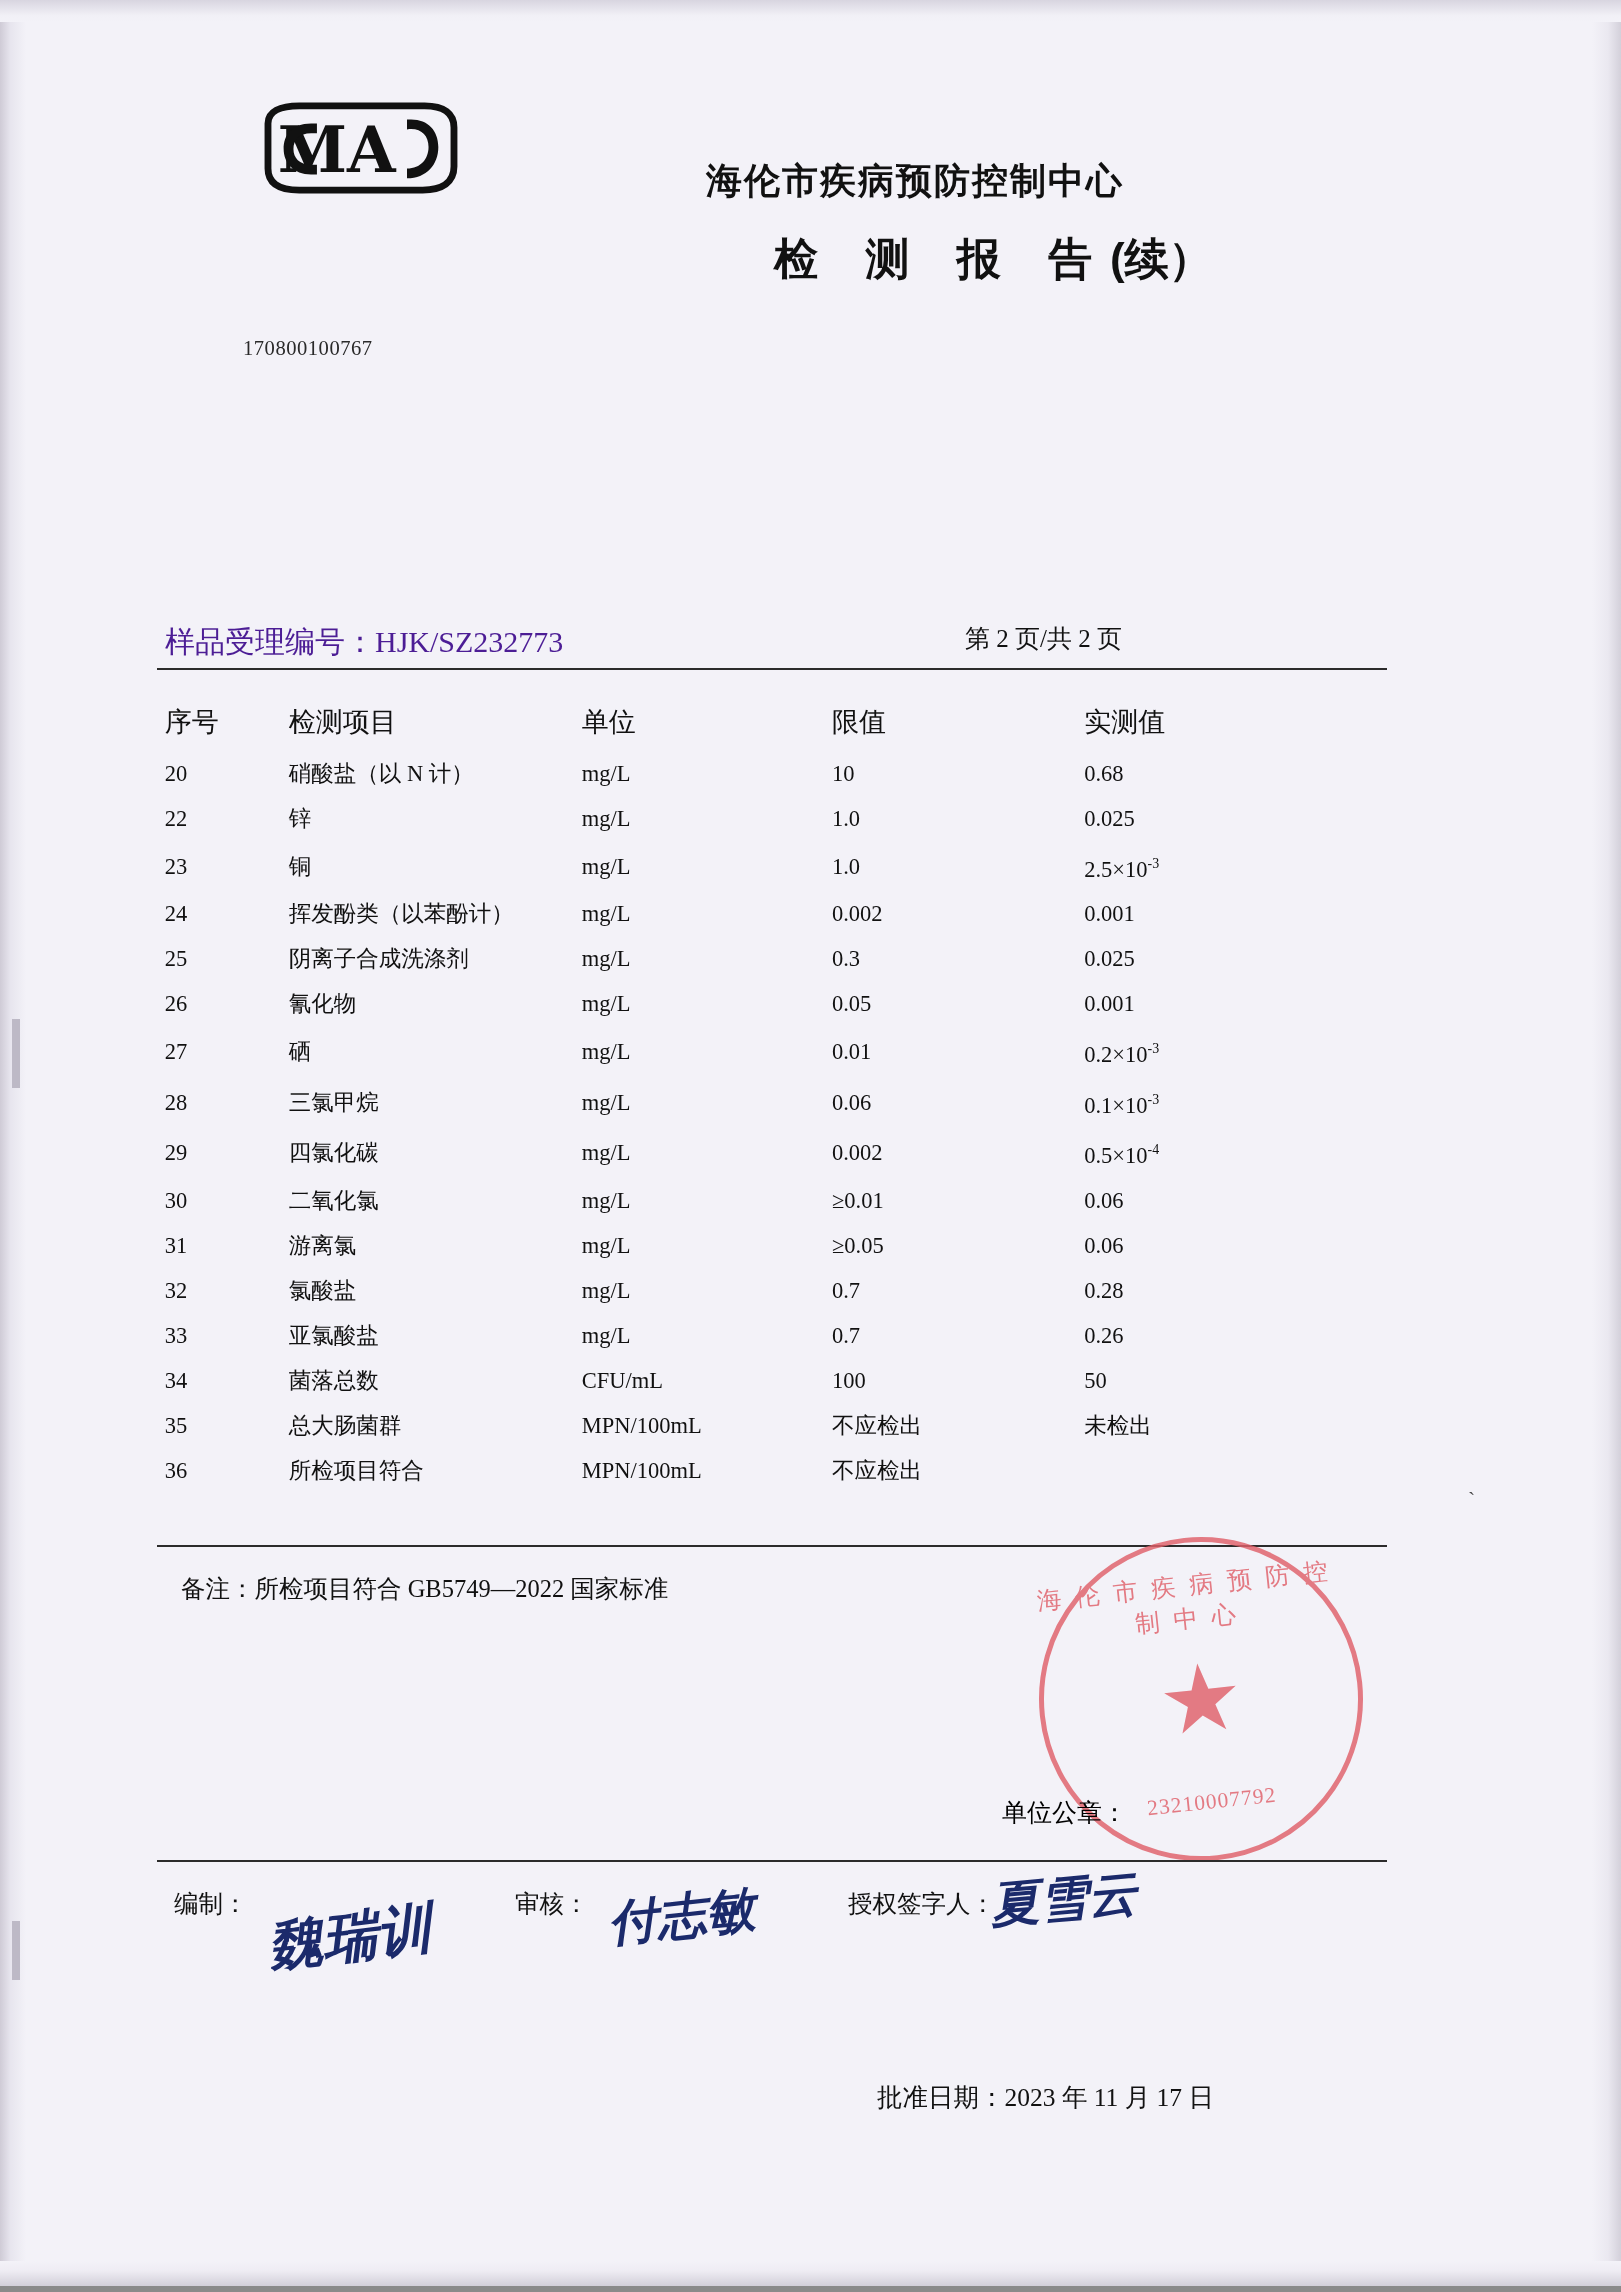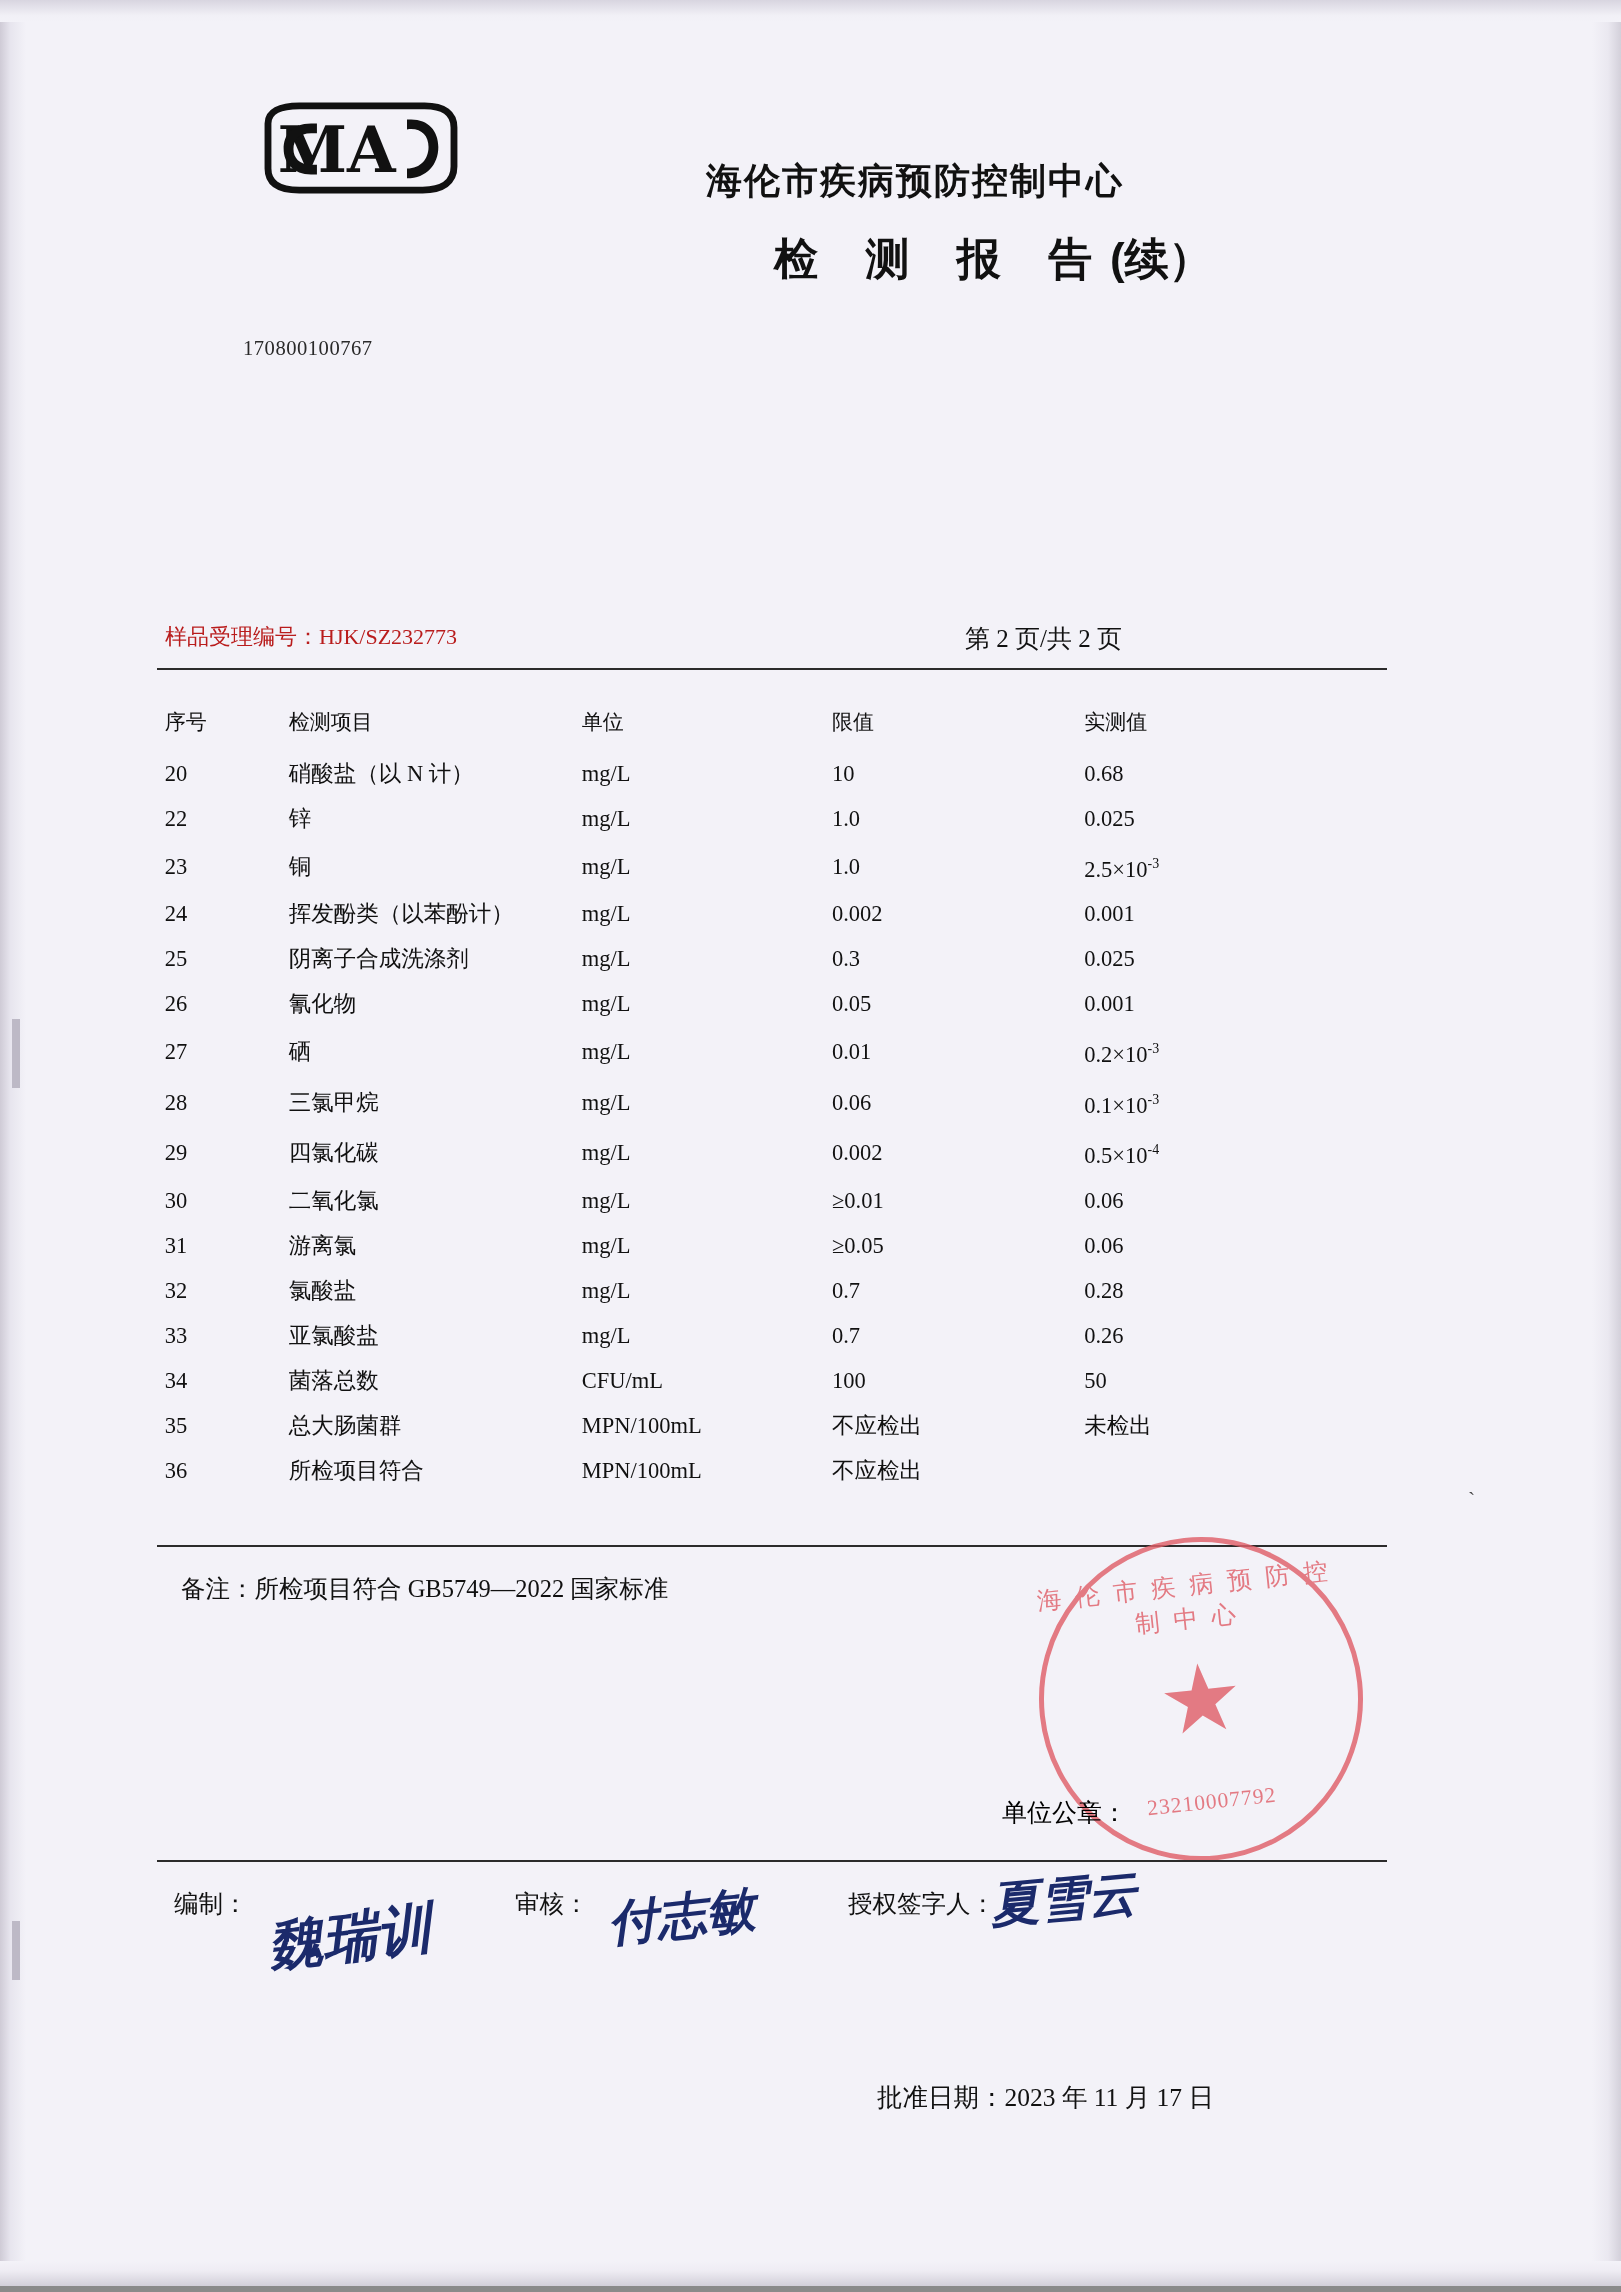--- a/index.html
+++ b/index.html
@@ -87,22 +87,22 @@
     font-size: 20.6px;
     color: #2a2a2a;
     letter-spacing: 0.5px;
   }
 
   
   .sample-no {
     position: absolute;
     left: 165px;
     top: 622px;
-    font-size: 22px;
-    color: #b91c1c;
+    font-size: 30px;
+    color: #4c1d95;
     white-space: nowrap;
   }
   .page-no {
     position: absolute;
     left: 965px;
     top: 622px;
     font-size: 25px;
     color: #111;
     white-space: nowrap;
   }
@@ -128,21 +128,21 @@
     color: #111;
   }
   .tbl th, .tbl td {
     padding: 0;
     font-weight: normal;
     text-align: left;
     line-height: 45px;
     height: 45px;
     white-space: nowrap;
   }
-  .tbl th { font-size: 21px; padding-bottom: 5.9px; }
+  .tbl th { font-size: 27px; padding-bottom: 5.9px; }
   .c-idx  { width: 106px; padding-left: 7.8px !important; }
   .c-item { width: 284px; padding-left: 14.7px !important; }
   .c-unit { width: 243px; }
   .c-lim  { width: 245px; }
   .c-val  { width: 294px; }
   sup { font-size: 0.62em; vertical-align: super; }
 
   
   .remark {
     position: absolute;

